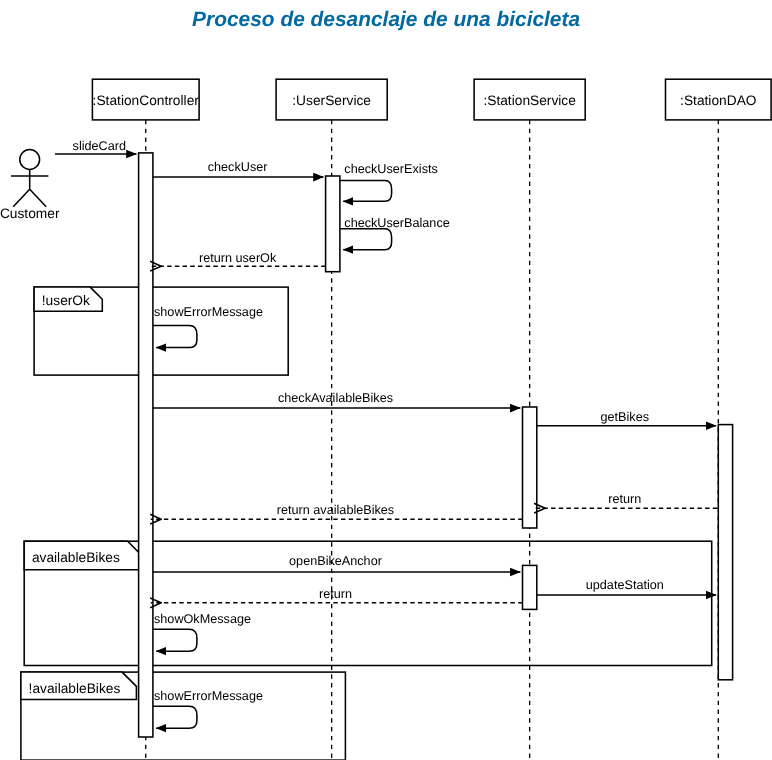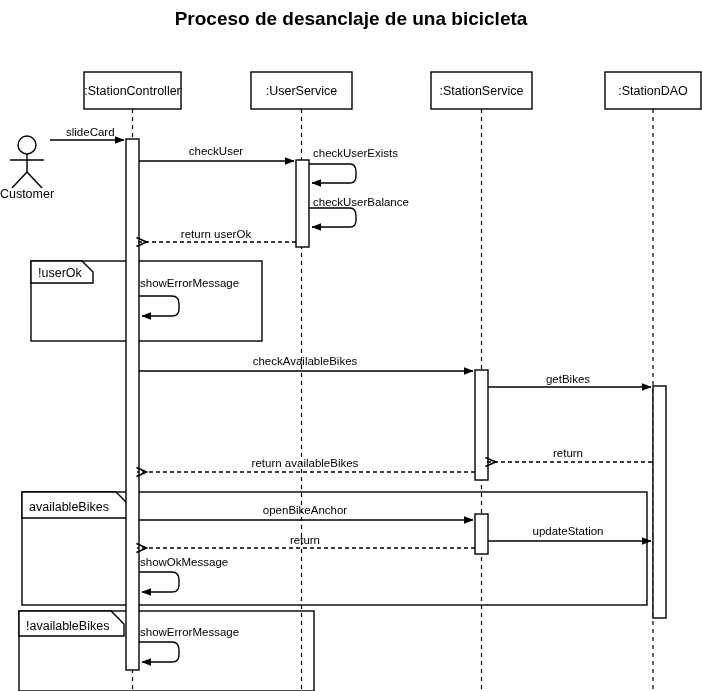--- a/index.html
+++ b/index.html
@@ -15,22 +15,23 @@
     overflow: hidden;
   }
   #diagram-title {
     position: absolute;
     top: 8px;
     left: 0;
     width: 702px;
     text-align: center;
     font-size: 19px;
     font-weight: bold;
-    color: #000000;
+    color: #0369a1;
     letter-spacing: 0px;
+    font-style: italic;
   }
   #seq-svg {
     position: absolute;
     top: 0;
     left: 0;
   }
   .lifeline-label {
     font-family: "Liberation Sans", sans-serif;
     font-size: 12.5px;
     fill: #000000;

